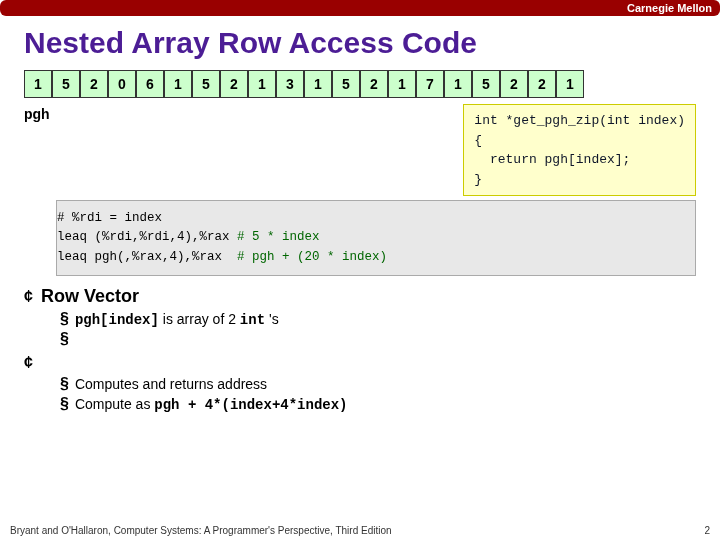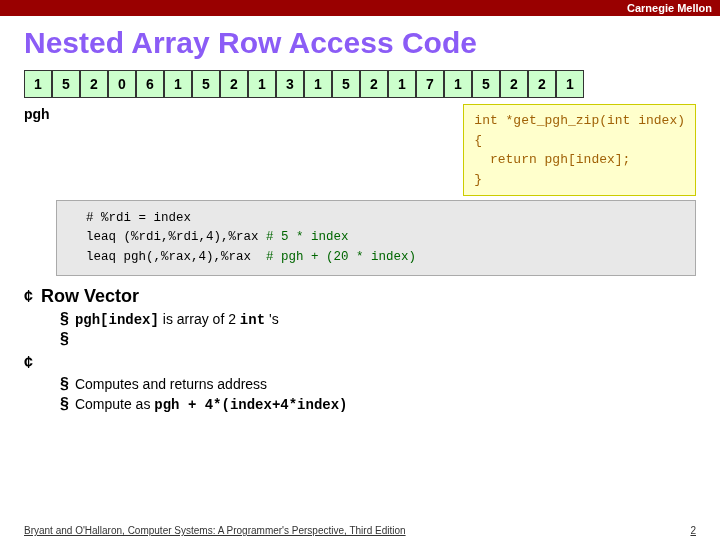--- a/index.html
+++ b/index.html
@@ -13,32 +13,33 @@
     }
 
     
     .top-bar {
       background: #990000;
       color: #ffffff;
       text-align: right;
       padding: 2px 8px;
       font-size: 11px;
       font-weight: bold;
+      border-radius: 6px;
     }
 
     
     .main {
       padding: 10px 24px 6px 24px;
     }
 
     
     .page-title {
       font-size: 30px;
       font-weight: bold;
-      color: #8b5cf6;
+      color: #4c1d95;
       margin-bottom: 10px;
     }
 
     
     .array-row {
       display: flex;
       flex-direction: row;
       margin-bottom: 6px;
     }
     .array-cell {
@@ -66,30 +67,30 @@
       width: 40px;
       padding-top: 2px;
     }
     .code-box-yellow {
       background: #ffffcc;
       border: 1px solid #cccc00;
       padding: 6px 10px;
       font-family: 'Courier New', monospace;
       font-size: 13px;
       margin-left: auto;
-      color: #a16207;
+      color: #0f172a;
       white-space: pre;
       line-height: 1.5;
     }
 
     
     .asm-box {
       background: #e8e8e8;
       border: 1px solid #aaa;
-      padding: 8px 29px;
+      padding: 8px 0;
       font-family: 'Courier New', monospace;
       font-size: 12.5px;
       color: #000;
       white-space: pre;
       line-height: 1.55;
       margin-bottom: 10px;
       margin-left: 32px;
       margin-right: 0;
     }
 
@@ -133,24 +134,23 @@
     }
 
     
     .footer {
       position: absolute;
       bottom: 4px;
       left: 0;
       right: 0;
       display: flex;
       justify-content: space-between;
-      padding: 0 24px;
+      padding: 0 10px;
       font-size: 10px;
       color: #333;
-      text-decoration: underline;
     }
 
     
     .cell-group-a { background: #ccffcc; }
 
     .comment-text {
       color: #006600;
     }
   </style>
 </head>

